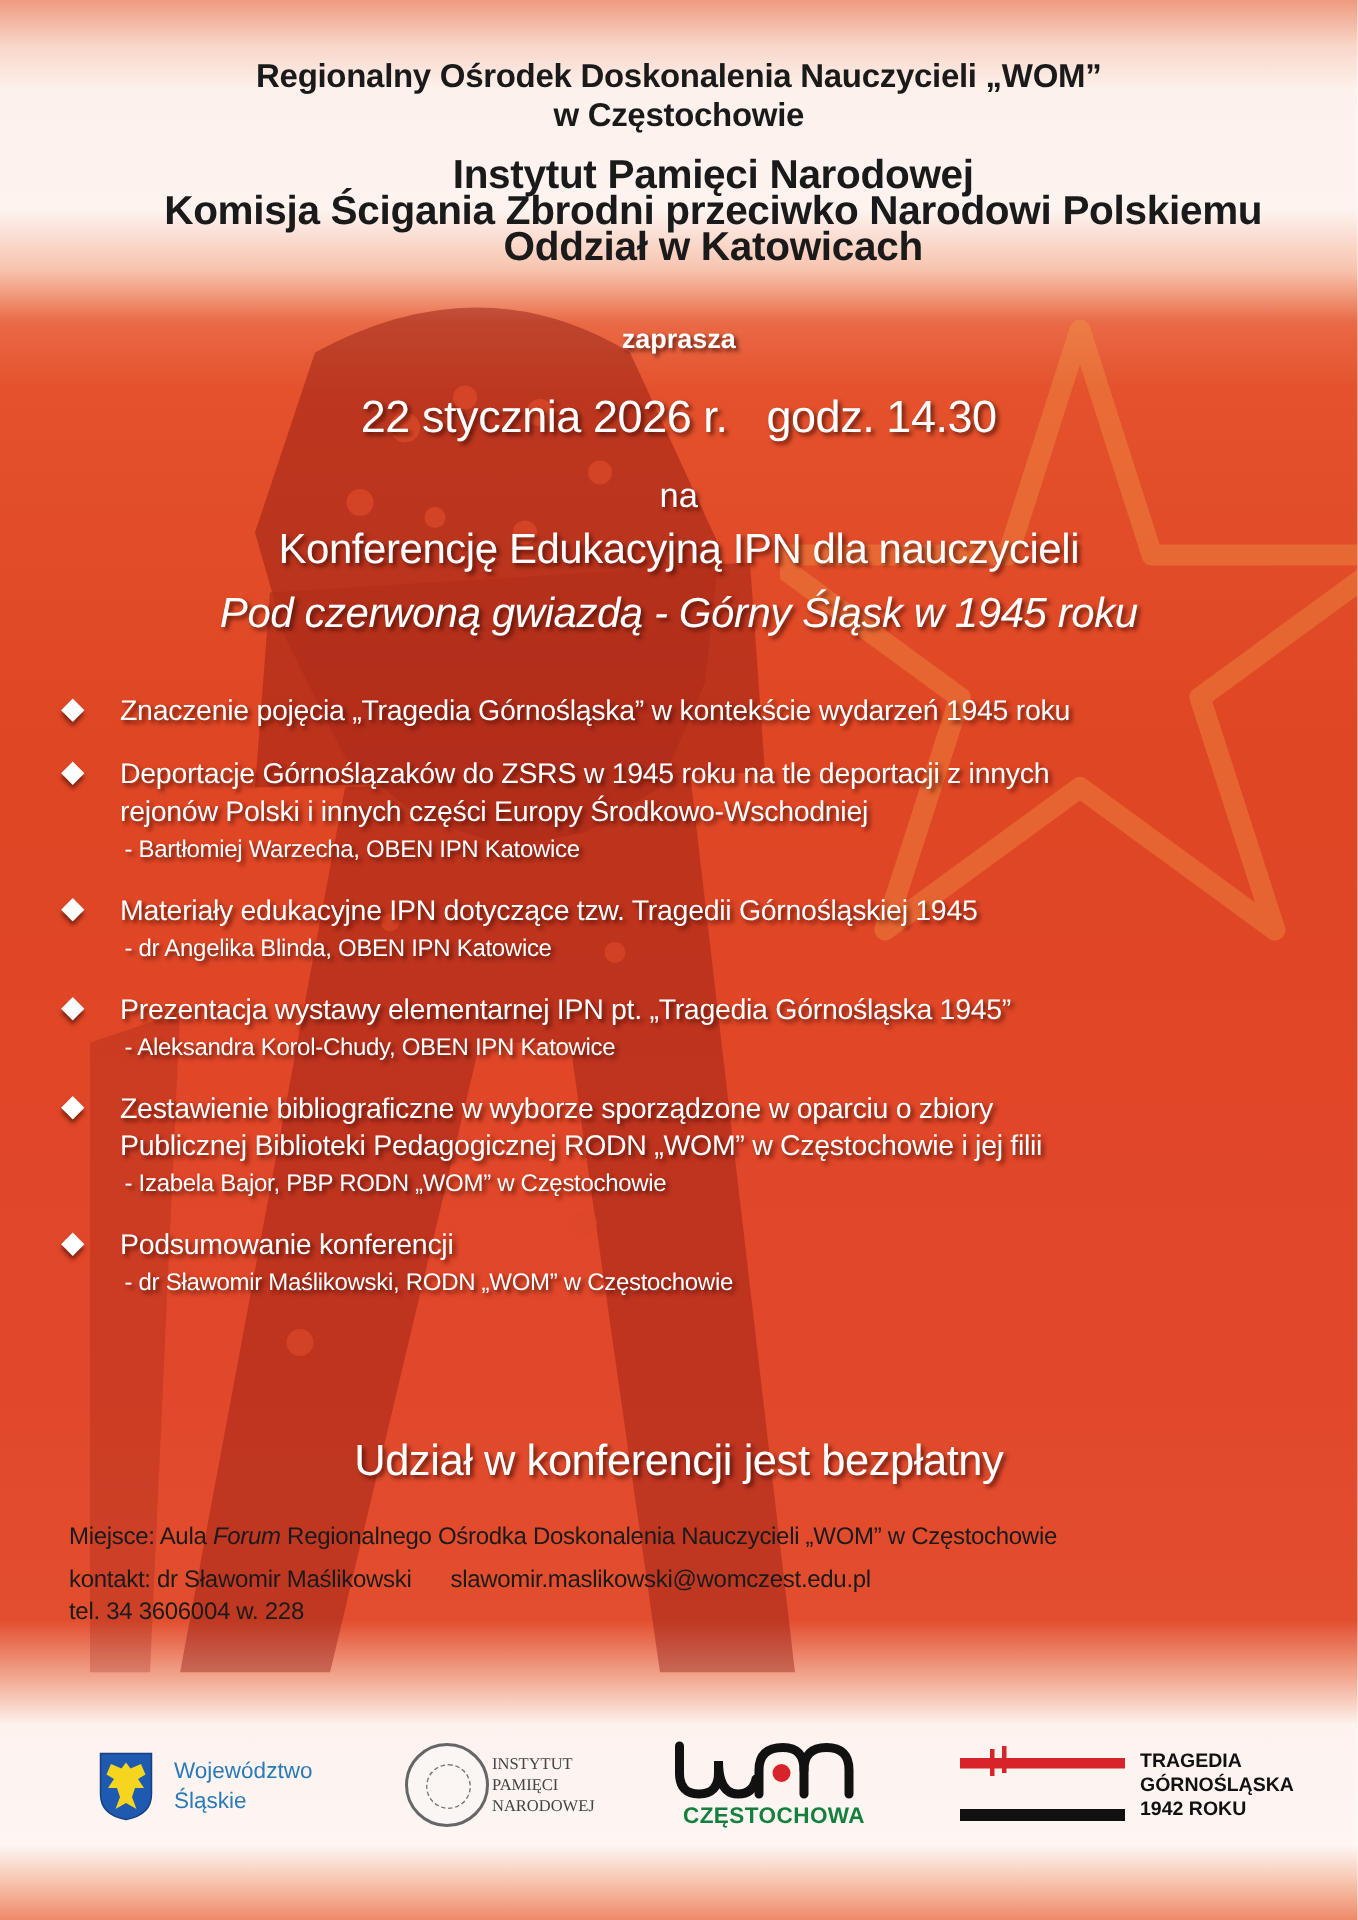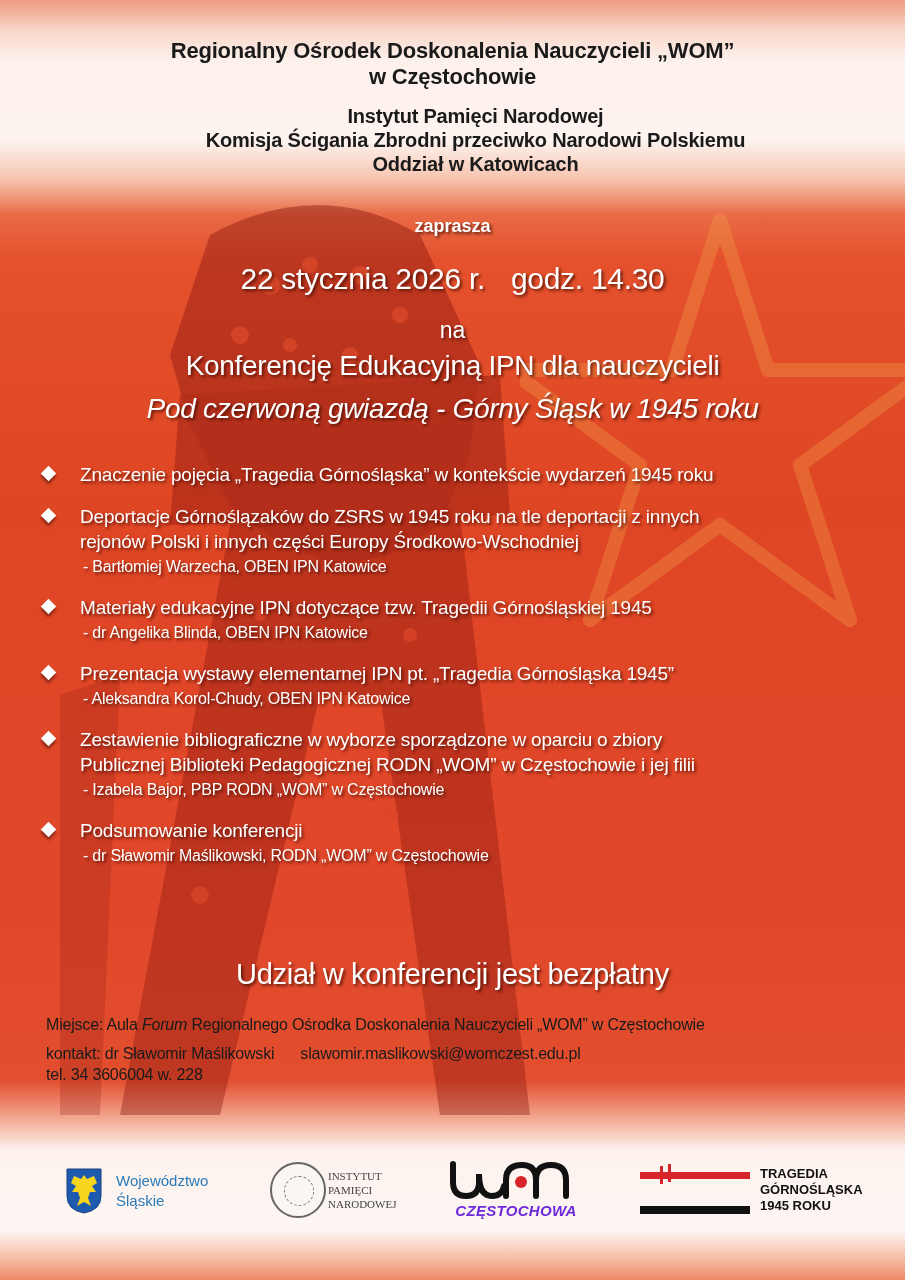--- a/index.html
+++ b/index.html
@@ -30,21 +30,21 @@
       opacity: 0.55;
     }
     .star {
       position: absolute; left: 520px; top: 210px; width: 440px; height: 420px;
       opacity: 0.55;
     }
     .content { position: absolute; inset: 0; }
 
     .hdr { position: absolute; left: 0; right: 0; text-align: center; color: #1a1a1a; }
     .hdr1 { top: 38px; font-size: 22px; line-height: 26px; font-weight: bold; letter-spacing: -0.2px; }
-    .hdr2 { top: 104px; font-size: 20px; line-height: 24px; font-weight: bold; letter-spacing: -0.2px; margin-left: 46px; }
+    .hdr2 { top: 104px; font-size: 27px; line-height: 24px; font-weight: bold; letter-spacing: -0.2px; margin-left: 46px; }
 
     .white { color: #fff; text-shadow: 2px 2px 3px rgba(60,10,0,0.75); }
     .center { position: absolute; left: 0; right: 0; text-align: center; }
     .zaprasza { top: 216px; font-size: 18px; font-weight: bold; }
     .date { top: 262px; font-size: 30px; font-weight: normal; letter-spacing: -0.3px; }
     .date .gap { display: inline-block; width: 26px; }
     .na { top: 317px; font-size: 23px; }
     .conf { top: 350px; font-size: 28px; letter-spacing: -0.3px; }
     .sub { top: 393px; font-size: 28px; font-style: italic; letter-spacing: -0.3px; }
 
@@ -78,21 +78,21 @@
     .logo-ipn .seal::after {
       content: ""; position: absolute; left: 12px; top: 12px; width: 28px; height: 28px;
       border-radius: 50%; border: 1px dashed #777;
     }
     .logo-ipn .txt {
       margin-left: 2px; font-family: "Liberation Serif", "DejaVu Serif", serif;
       color: #444; font-size: 11px; line-height: 14px;
     }
     .logo-wom { left: 448px; top: 0px; flex-direction: column; align-items: center; }
     .logo-wom .word { width: 136px; height: 40px; }
-    .logo-wom .city { font-size: 15px; font-weight: bold; color: #6d28d9; letter-spacing: 0.3px; margin-top: 2px; font-style: italic; }
+    .logo-wom .city { font-size: 15px; font-weight: bold; color: #15803d; letter-spacing: 0.3px; margin-top: 2px; }
     .logo-trag { left: 640px; top: 4px; }
     .logo-trag .bars { width: 110px; height: 52px; position: relative; }
     .logo-trag .txt { margin-left: 10px; font-size: 13px; font-weight: bold; color: #111; line-height: 16px; }
   </style>
 </head>
 <body>
 
 <div class="bg-layer">
   <svg class="tower" viewBox="0 0 560 920">
     <g fill="#8e1a12">
@@ -221,17 +221,17 @@
     <div class="logo logo-trag">
       <svg class="bars" viewBox="0 0 110 52">
         <rect x="0" y="8" width="110" height="7" fill="#d8232a"></rect>
         <rect x="20" y="2" width="3" height="18" fill="#d8232a"></rect>
         <rect x="28" y="0" width="3" height="18" fill="#d8232a"></rect>
         <rect x="0" y="42" width="110" height="8" fill="#111"></rect>
       </svg>
       <div class="txt">
         <div>TRAGEDIA</div>
         <div>GÓRNOŚLĄSKA</div>
-        <div>1945 ROKU</div>
+        <div>1942 ROKU</div>
       </div>
     </div>
   </div>
 </div>
 
 </body></html>

